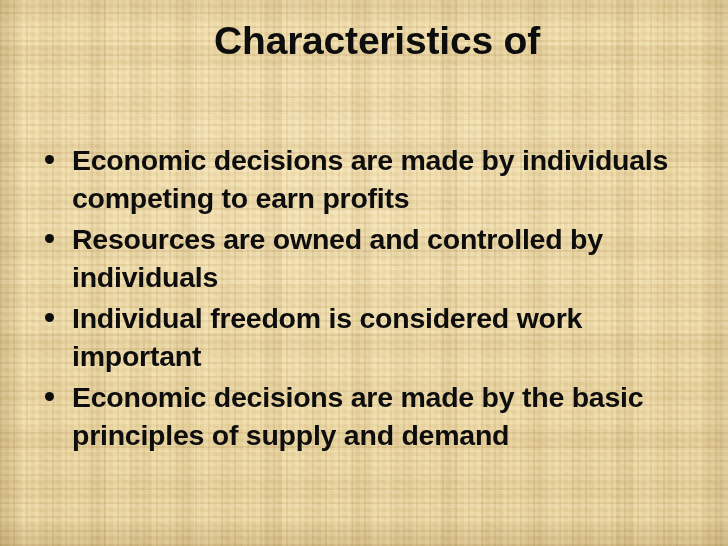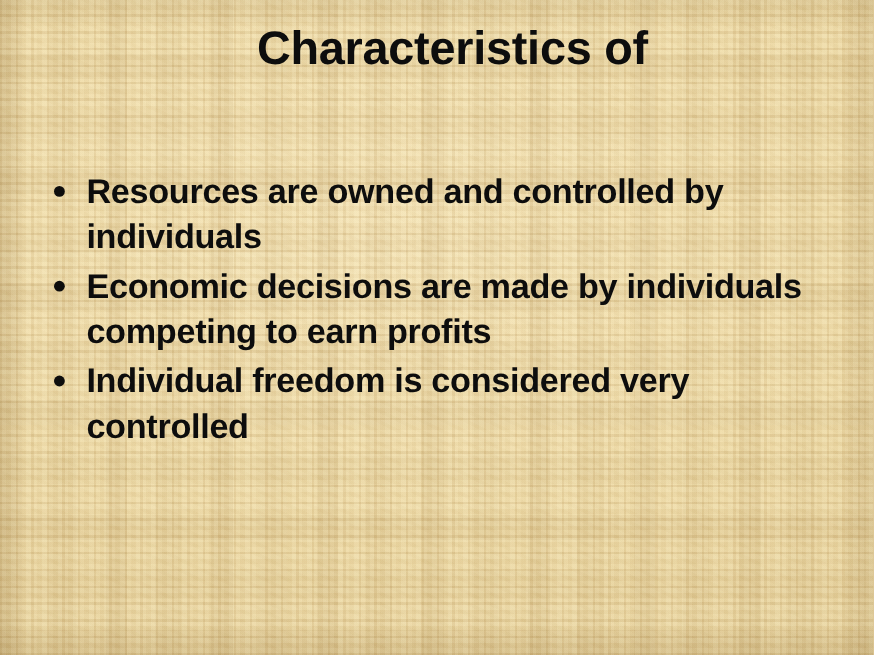--- a/index.html
+++ b/index.html
@@ -127,31 +127,35 @@
   <div id="content">
 
     <div class="slide-title">
       <span class="title-line">Characteristics of</span>
     </div>
 
     <div class="bullet-list">
 
       <div class="bullet-item">
         <span class="bullet-marker"></span>
+        <span class="bullet-text">Economic decisions are made by individuals competing to earn profits</span>
+      </div>
+
+      <div class="bullet-item">
+        <span class="bullet-marker"></span>
         <span class="bullet-text">Resources are owned and controlled by individuals</span>
       </div>
 
       <div class="bullet-item">
         <span class="bullet-marker"></span>
-        <span class="bullet-text">Economic decisions are made by individuals competing to earn profits</span>
+        <span class="bullet-text">Individual freedom is considered work important</span>
       </div>
 
       <div class="bullet-item">
         <span class="bullet-marker"></span>
-        <span class="bullet-text">Individual freedom is considered very controlled</span>
+        <span class="bullet-text">Economic decisions are made by the basic principles of supply and demand</span>
       </div>
-
 
 
     </div>
 
   </div>
 </div>
 
 </body></html>

